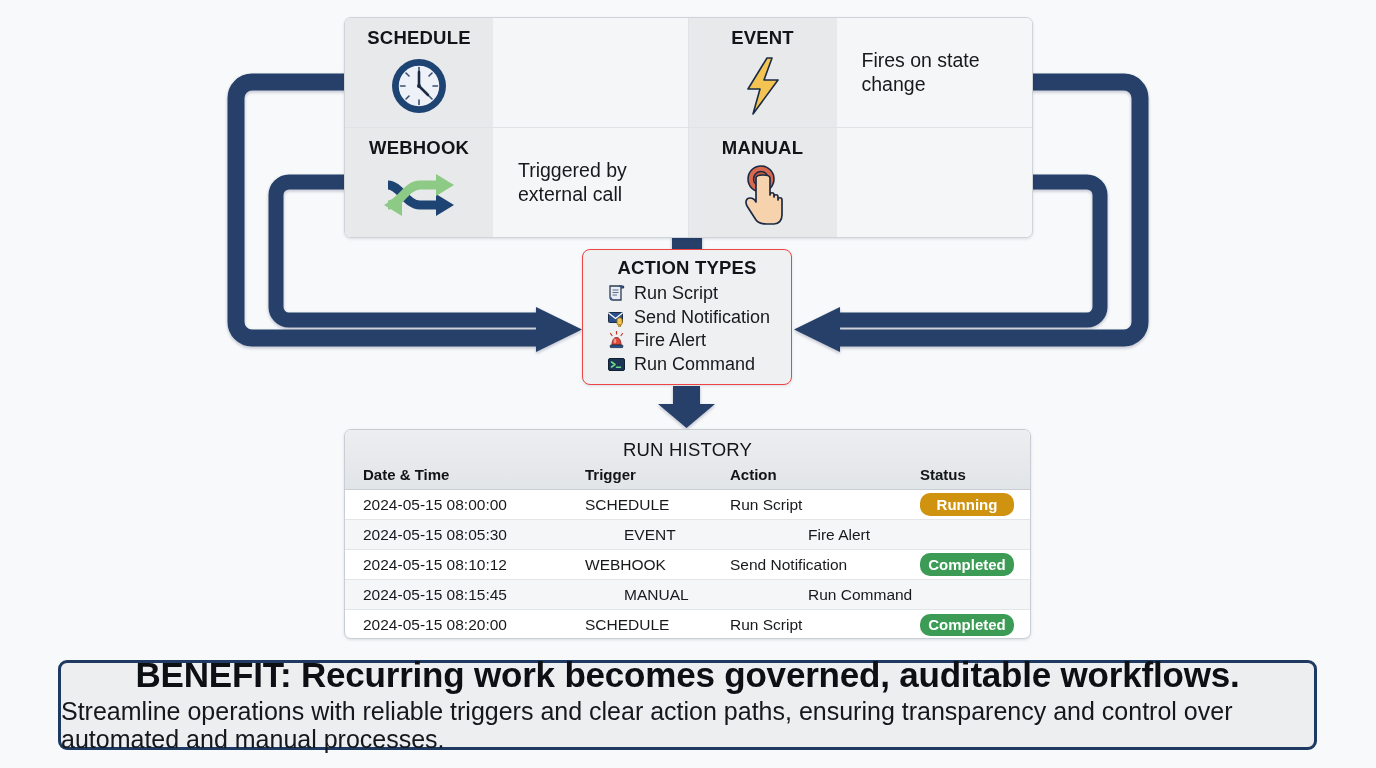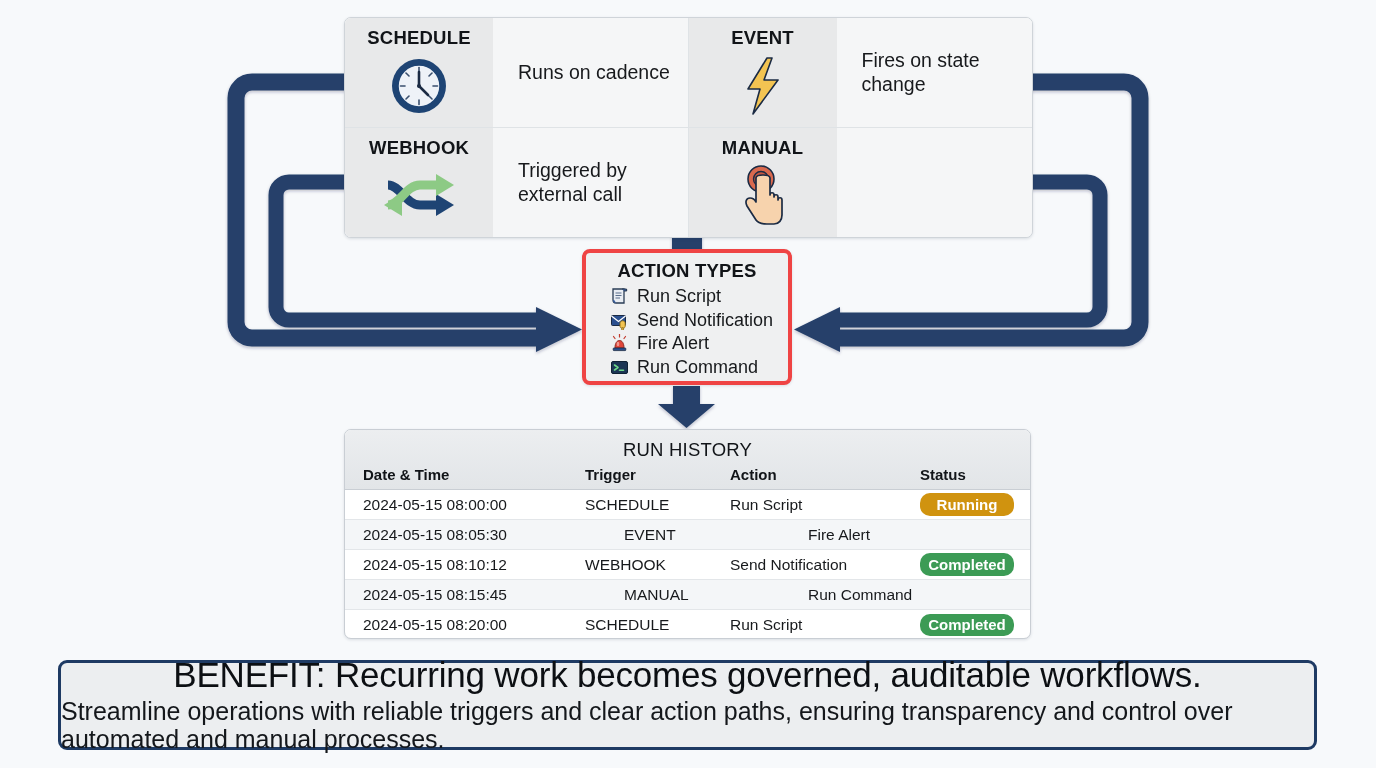--- a/index.html
+++ b/index.html
@@ -95,21 +95,21 @@
   }
 
   
   .action-box {
     position: absolute;
     left: 582px;
     top: 249px;
     width: 210px;
     height: 136px;
     background: #eff0f1;
-    border: 4px solid #ef4444;
+    border: 1px solid #ef4444;
     border-radius: 8px;
     box-shadow: 0 1px 3px rgba(20,35,60,0.13);
     box-sizing: border-box;
     z-index: 3;
     padding-top: 7px;
   }
   .action-title {
     text-align: center;
     font-size: 18.5px;
     font-weight: bold;
@@ -214,21 +214,21 @@
     border-radius: 9px;
     box-sizing: border-box;
     display: flex;
     flex-direction: column;
     align-items: center;
     justify-content: center;
     z-index: 3;
   }
   .benefit-head {
     font-size: 35px;
-    font-weight: normal;
+    font-weight: bold;
     color: #0c0f13;
     line-height: 1.05;
     letter-spacing: -0.2px;
   }
   .benefit-sub {
     font-size: 25px;
     color: #14171b;
     margin-top: 5px;
     line-height: 1.1;
   }
@@ -300,21 +300,20 @@
               <line x1="41" y1="41" x2="44" y2="44"></line>
               <line x1="44" y1="18" x2="41" y2="21"></line>
               <line x1="21" y1="41" x2="18" y2="44"></line>
             </g>
             <line x1="31" y1="31" x2="31" y2="17" stroke="#1b2b44" stroke-width="2.6" stroke-linecap="round"></line>
             <line x1="31" y1="31" x2="40" y2="40" stroke="#1b2b44" stroke-width="2.6" stroke-linecap="round"></line>
             <circle cx="31" cy="31" r="2" fill="#1b2b44"></circle>
           </svg>
         </div>
       </div>
-      <div class="tc-desc">Runs on cadence</div>
     </div>
 
     <div class="trigger-cell col-last">
       <div class="tc-label">
         <div class="tc-title">EVENT</div>
         <div class="tc-icon">
           <svg width="50" height="62" viewBox="0 0 50 62">
             <polygon points="29,3 10,34 22,34 15,59 40,25 26,25 34,3" fill="#f3c452" stroke="#1b2b44" stroke-width="1.6" stroke-linejoin="round"></polygon>
           </svg>
         </div>

